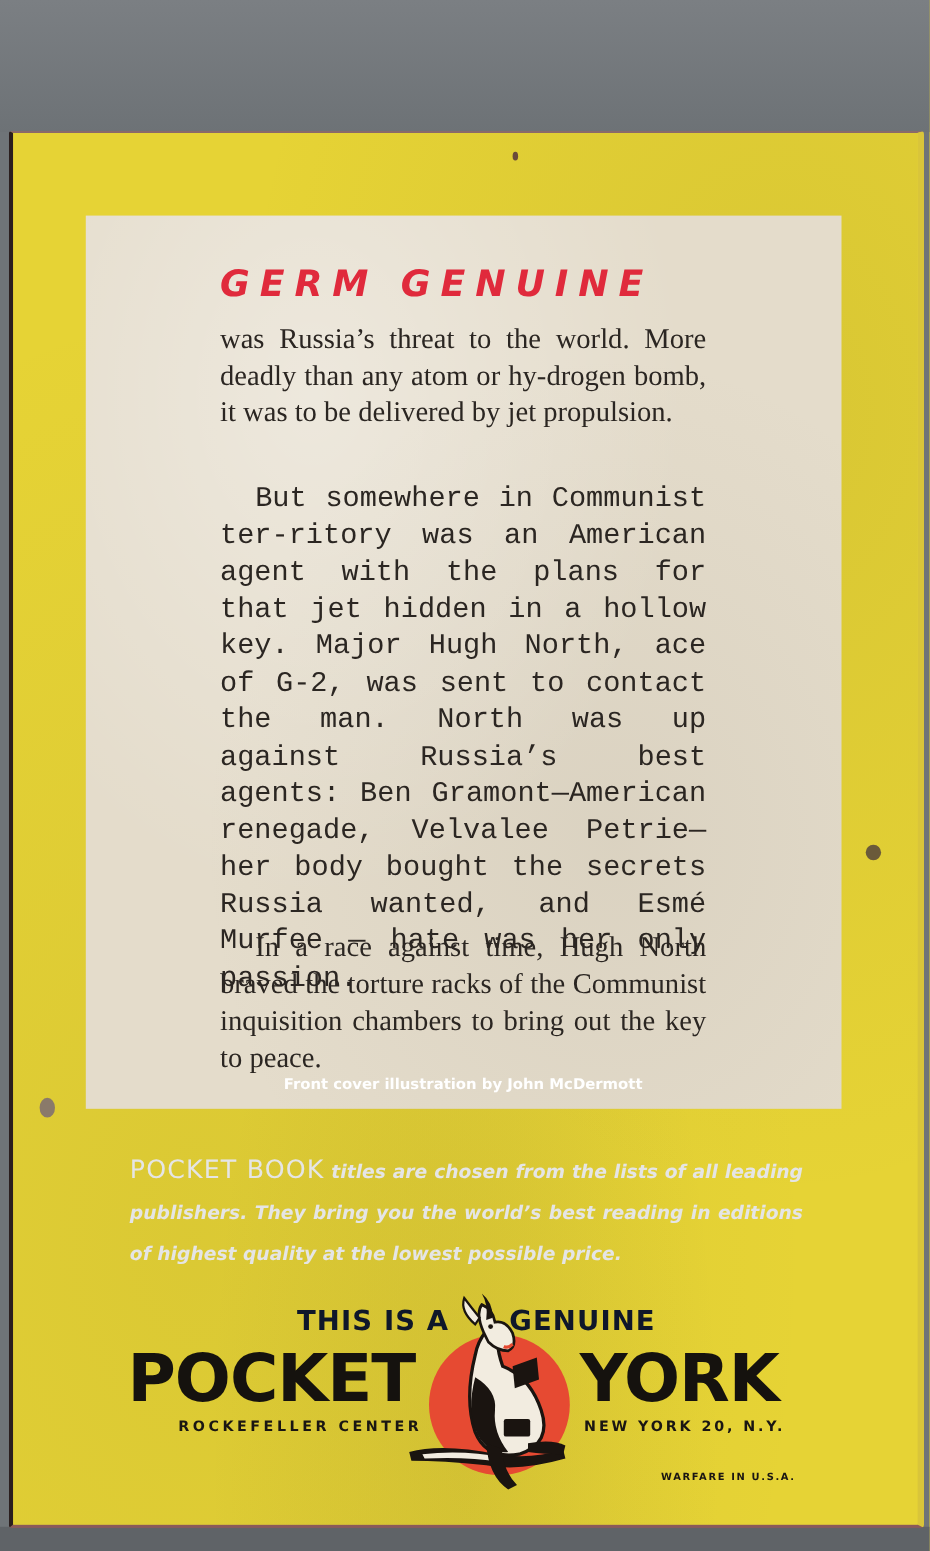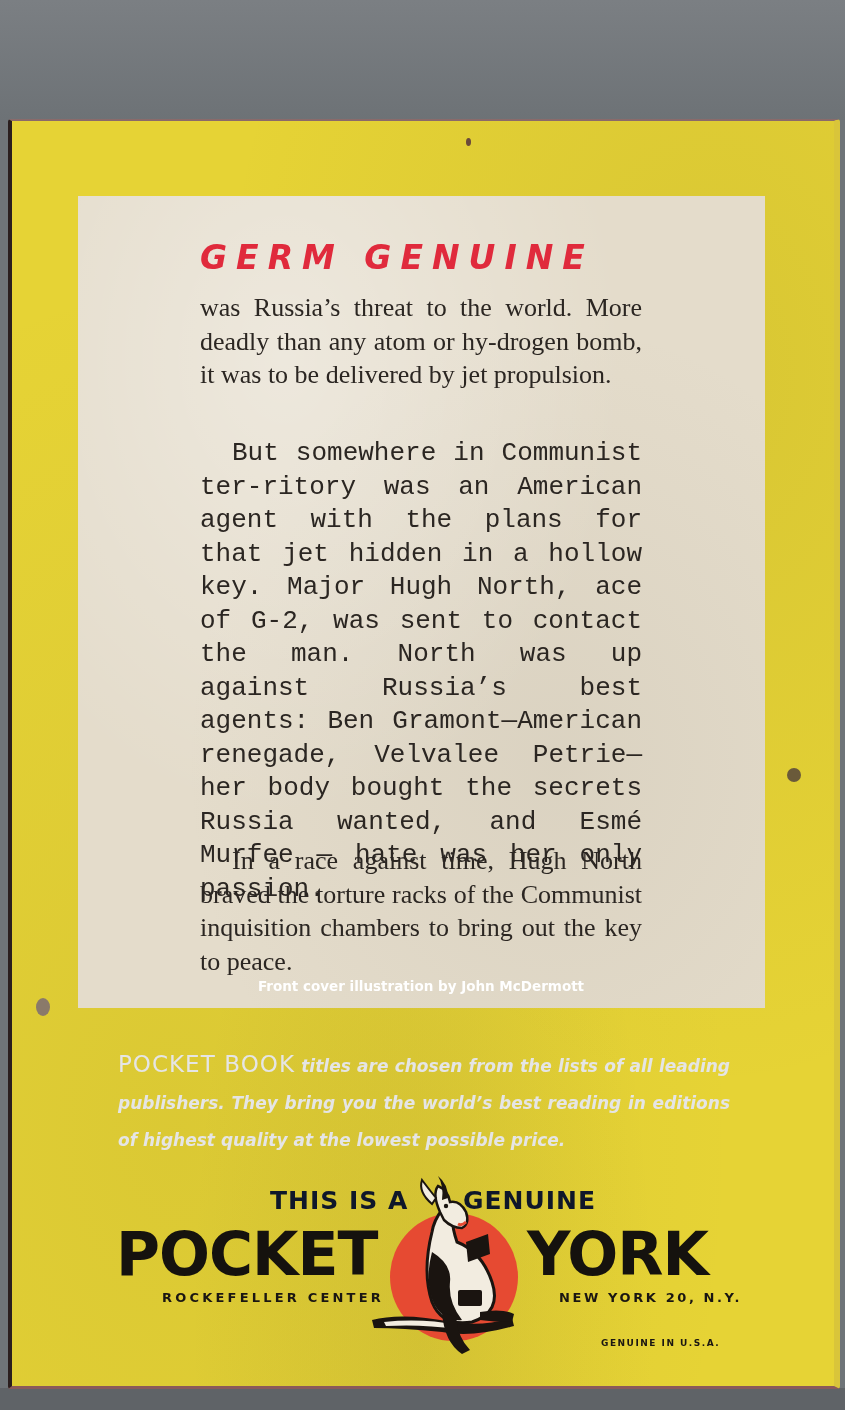--- a/index.html
+++ b/index.html
@@ -87,21 +87,21 @@
     font-size: 60px; line-height: 64px; color: #15120e; letter-spacing: -1px;
   }
   .big-left { left: 116px; }
   .big-right { left: 527px; }
   .addr {
     position: absolute; top: 1290px;
     font-family: "DejaVu Sans", sans-serif; font-weight: bold;
     font-size: 13px; color: #1a1612; letter-spacing: 3.2px;
   }
   .addr-left { left: 118px; margin-left: 44px; }
-  .addr-right { left: 559px; letter-spacing: 2.6px; }
+  .addr-right { left: 531px; letter-spacing: 2.6px; }
   .printed {
     position: absolute; left: 601px; top: 1338px;
     font-family: "DejaVu Sans", sans-serif; font-weight: bold;
     font-size: 9px; color: #1a1612; letter-spacing: 1.5px;
   }
   .logo {
     position: absolute; left: 362px; top: 1172px; width: 180px; height: 190px;
   }
   .stain {
     position: absolute; border-radius: 50%;
@@ -157,13 +157,13 @@
     <path d="M96 52 Q100 54 104 50" stroke="#e64a32" stroke-width="3" fill="none"></path>
 
     <path d="M104 70 L126 62 L128 82 L106 90 Z" fill="#1a1410"></path>
 
     <rect x="96" y="118" width="24" height="16" rx="2" fill="#1a1410"></rect>
 
     <path d="M118 140 Q140 136 152 142 L150 150 Q132 150 118 148 Z" fill="#1a1410"></path>
   </svg>
 </div>
 
-<div class="printed">GENUINE IN U.S.A.</div>
+<div class="printed">WARFARE IN U.S.A.</div>
 
 </body></html>

